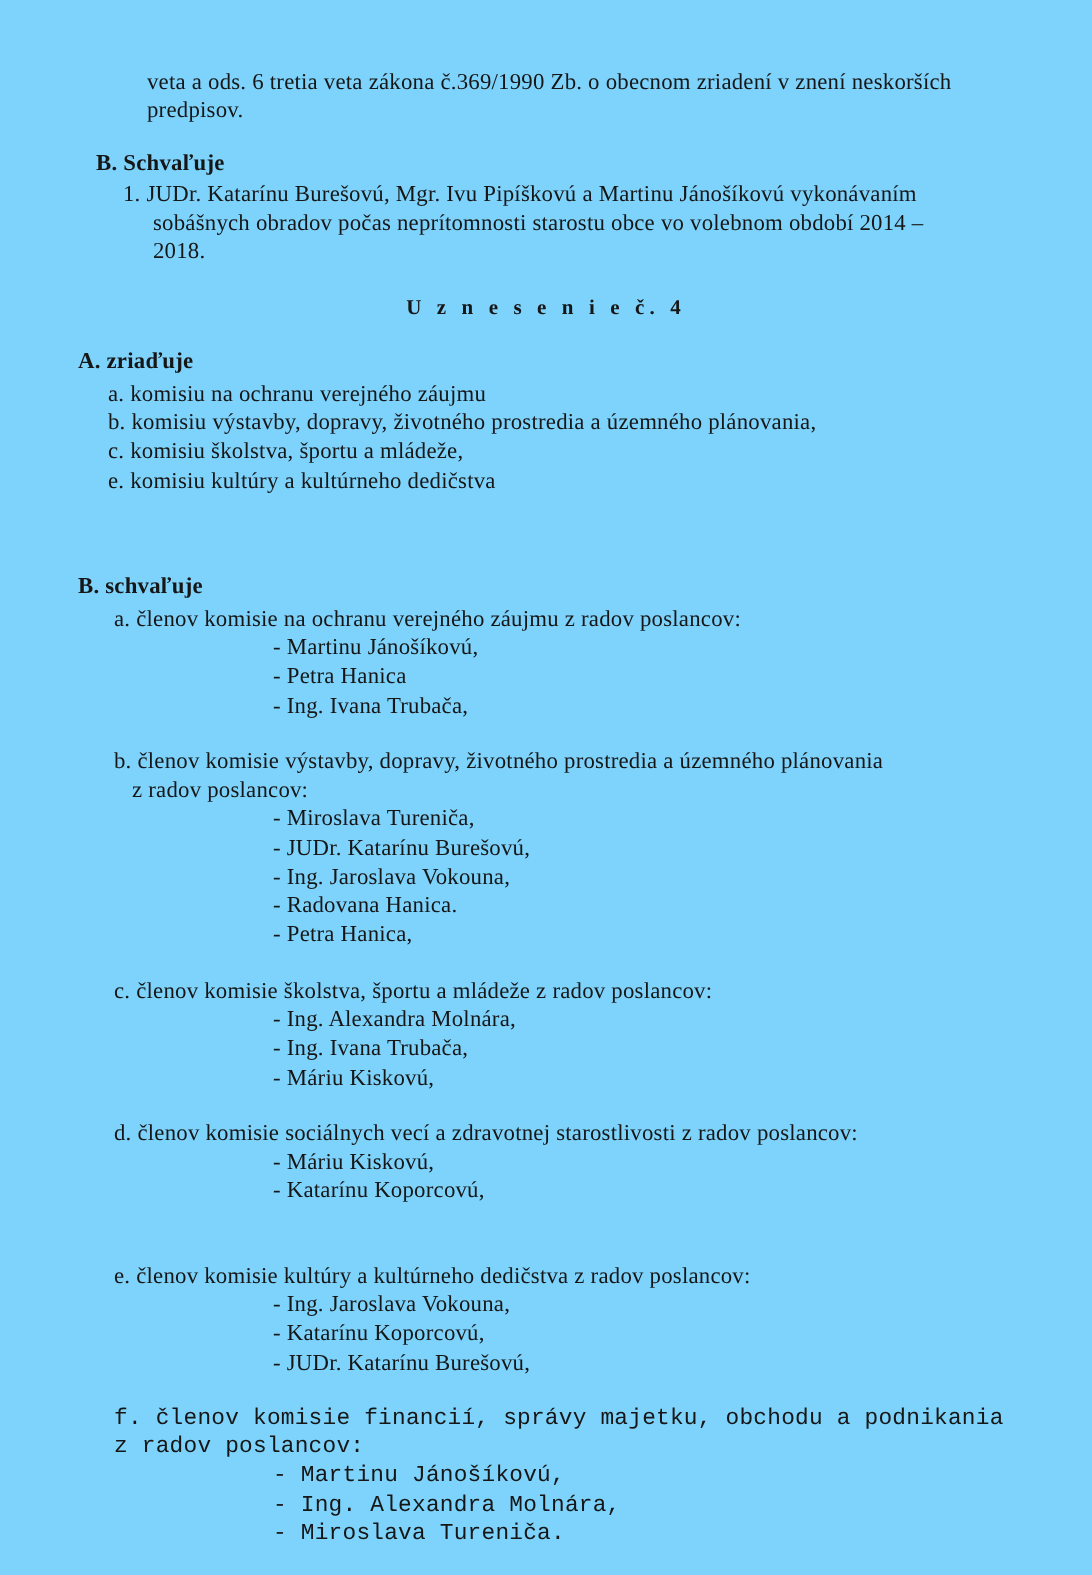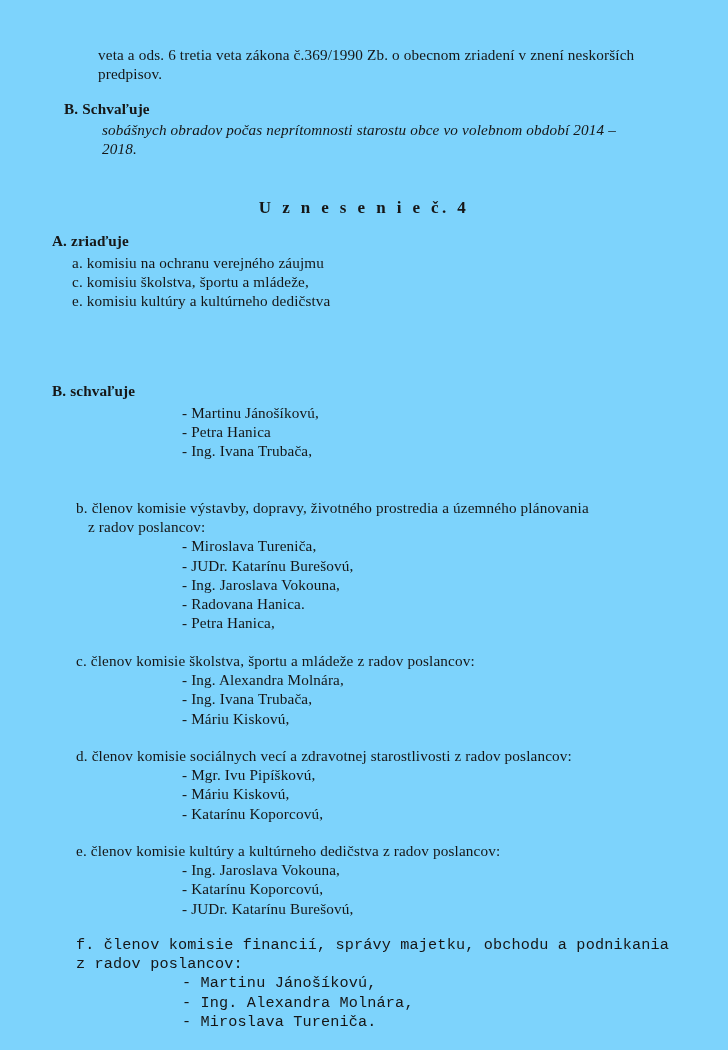--- a/index.html
+++ b/index.html
@@ -62,32 +62,31 @@
   }
   .num-item .row {
     display: block;
     padding-left: 20px;
     text-indent: -20px;
   }
   .num-item .cont {
     display: block;
     padding-left: 20px;
     text-indent: 0;
-    font-style: italic;
   }
 
   
   .uznesenie-title {
     position: absolute;
     left: 0;
     top: 198px;
     width: 728px;
     text-align: center;
     font-weight: bold;
-    font-size: 17px;
+    font-size: 14px;
     letter-spacing: 3.4px;
   }
 
   
   .head-a {
     position: absolute;
     left: 52px;
     top: 231px;
   }
   .list-a {
@@ -140,36 +139,39 @@
   <div class="doc">
 
     <div class="top-para t">
       <span class="ln">veta a ods. 6 tretia veta zákona č.369/1990 Zb. o obecnom zriadení v znení neskorších</span>
       <span class="ln">predpisov.</span>
     </div>
 
     <div class="head-b-schvaluje t bold">B. Schvaľuje</div>
 
     <div class="num-item t">
+      <span class="row"><span>1.</span>&nbsp;<span>JUDr. Katarínu Burešovú, Mgr. Ivu Pipíškovú a Martinu Jánošíkovú vykonávaním</span></span>
       <span class="cont">sobášnych obradov počas neprítomnosti starostu obce vo volebnom období 2014 –</span>
       <span class="cont">2018.</span>
     </div>
 
     <div class="uznesenie-title">U z n e s e n i e   č. 4</div>
 
     <div class="head-a t bold">A. zriaďuje</div>
     <div class="list-a t">
       <span class="li">a. komisiu na ochranu verejného záujmu</span>
+      <span class="li">b. komisiu výstavby, dopravy, životného prostredia a územného plánovania,</span>
       <span class="li">c. komisiu školstva, športu a mládeže,</span>
       <span class="li">e. komisiu kultúry a kultúrneho dedičstva</span>
     </div>
 
     <div class="head-b t bold">B. schvaľuje</div>
 
     <div class="group g-a t">
+      <span class="glabel">a. členov komisie na ochranu verejného záujmu z radov poslancov:</span>
       <div class="names">
         <span class="nm">- Martinu Jánošíkovú,</span>
         <span class="nm">- Petra Hanica</span>
         <span class="nm">- Ing. Ivana Trubača,</span>
       </div>
     </div>
 
     <div class="group g-b t">
       <span class="glabel">b. členov komisie výstavby, dopravy, životného prostredia a územného plánovania</span>
       <span class="glabel2">z radov poslancov:</span>
@@ -187,21 +189,20 @@
       <div class="names">
         <span class="nm">- Ing. Alexandra Molnára,</span>
         <span class="nm">- Ing. Ivana Trubača,</span>
         <span class="nm">- Máriu Kiskovú,</span>
       </div>
     </div>
 
     <div class="group g-d t">
       <span class="glabel">d. členov komisie sociálnych vecí a zdravotnej starostlivosti z radov poslancov:</span>
       <div class="names">
-        <span class="nm">- Mgr. Ivu Pipíškovú,</span>
         <span class="nm">- Máriu Kiskovú,</span>
         <span class="nm">- Katarínu Koporcovú,</span>
       </div>
     </div>
 
     <div class="group g-e t">
       <span class="glabel">e. členov komisie kultúry a kultúrneho dedičstva z radov poslancov:</span>
       <div class="names">
         <span class="nm">- Ing. Jaroslava Vokouna,</span>
         <span class="nm">- Katarínu Koporcovú,</span>

